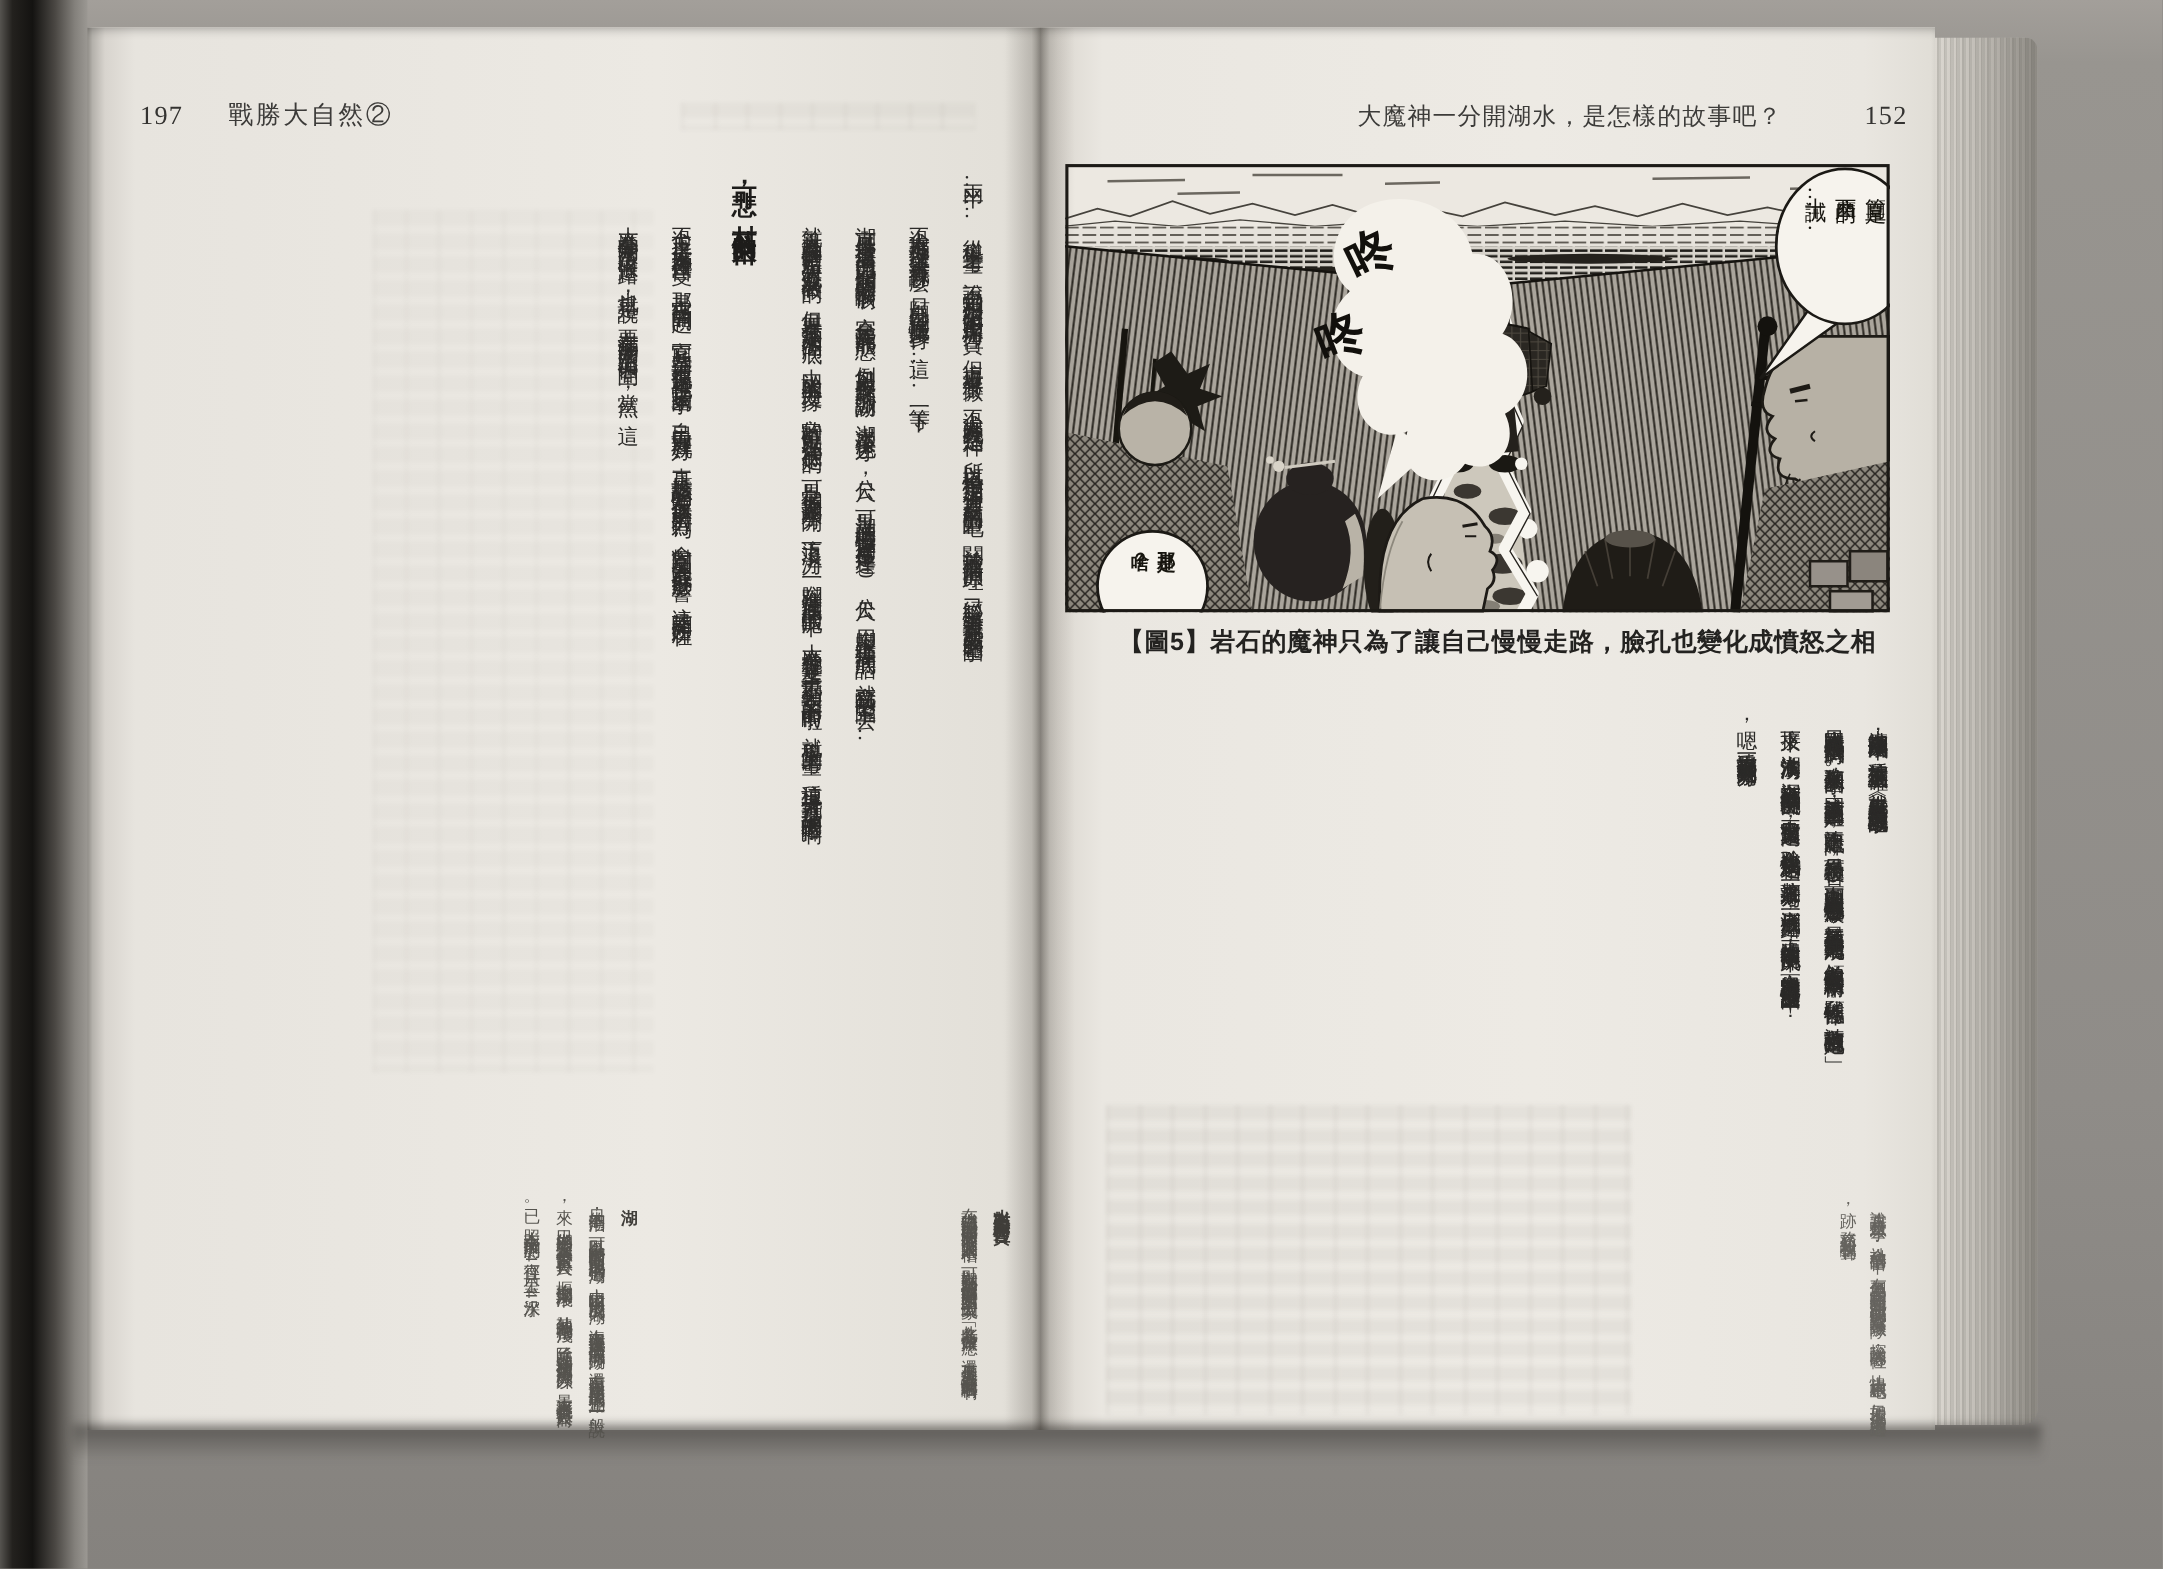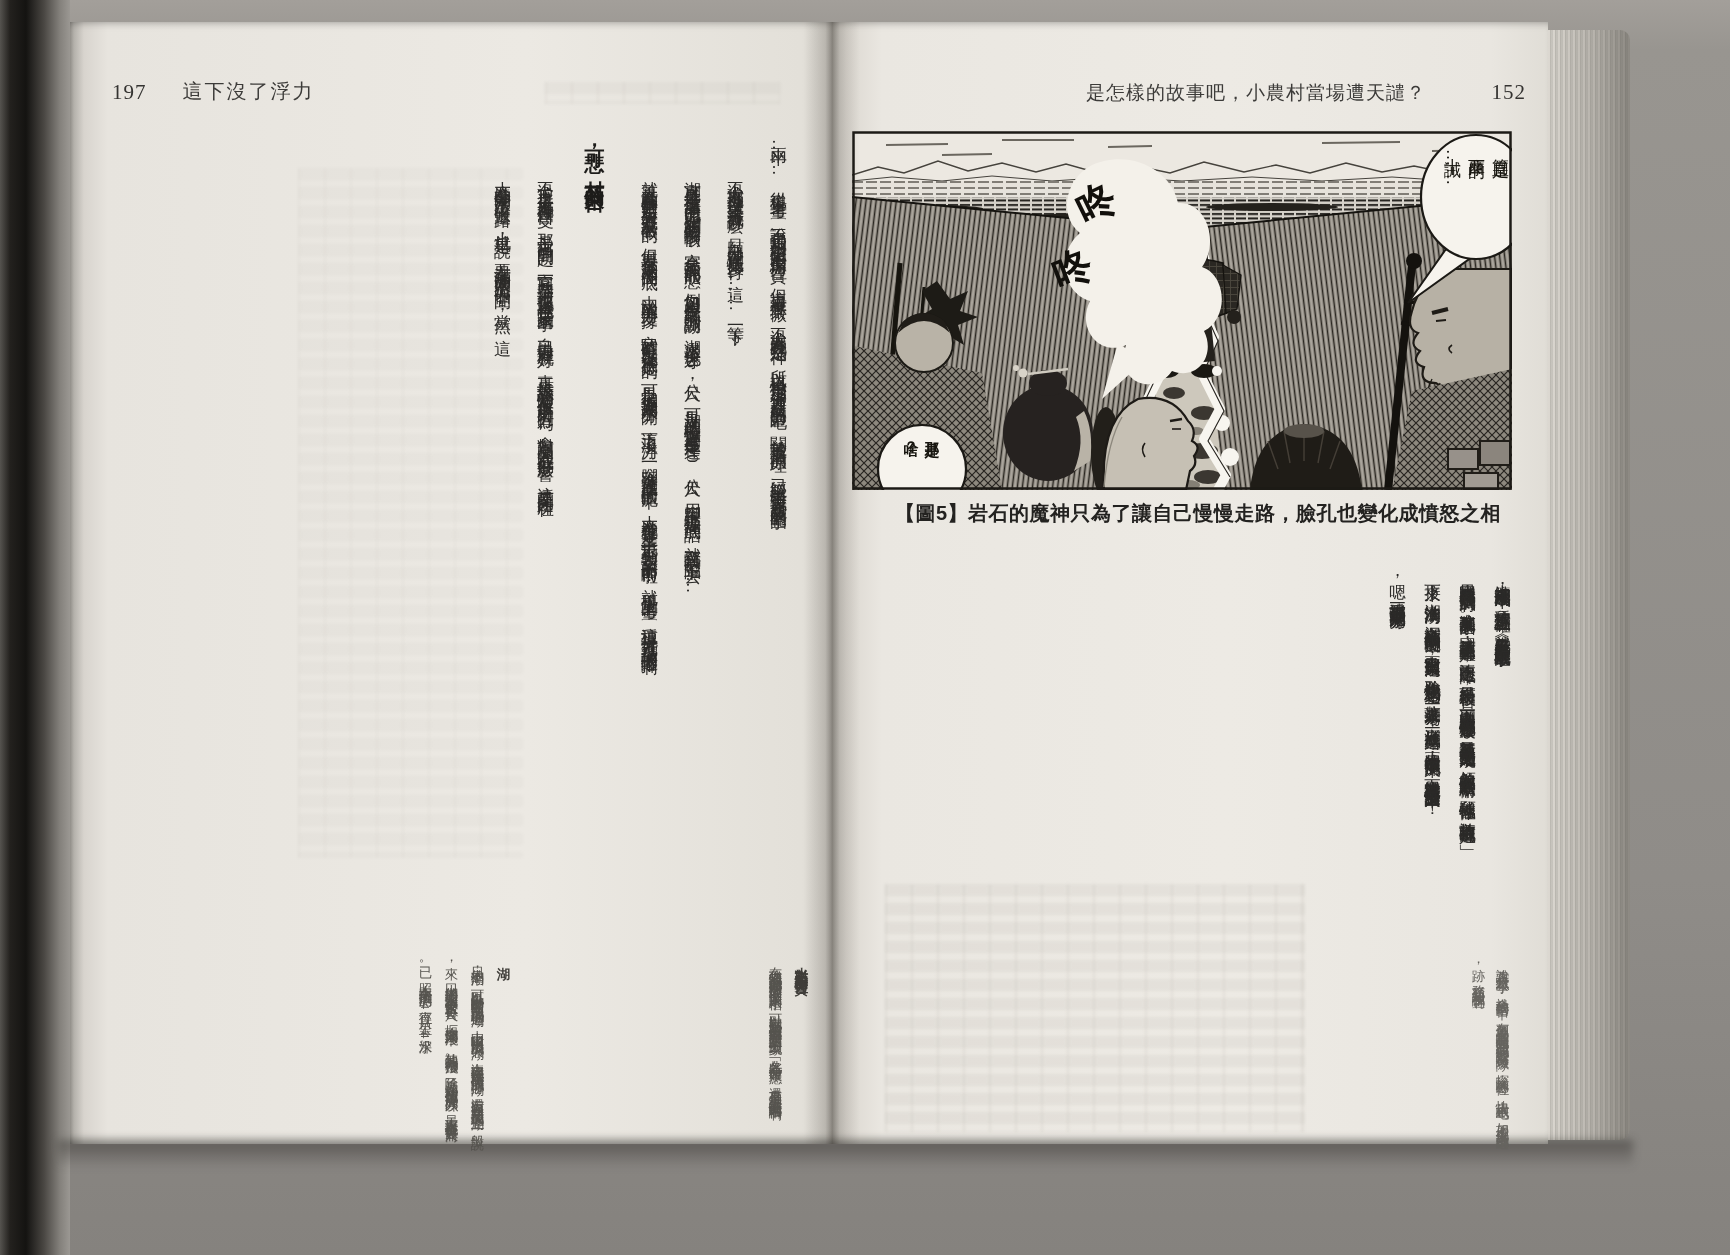--- a/index.html
+++ b/index.html
@@ -83,24 +83,24 @@
 
   <div class="page page-left"></div>
   <div class="page page-right"></div>
   <div class="spine-left"></div>
   <div class="gutter"></div>
   <div class="page-edges"></div>
   <div class="book-shadow"></div>
 
   <div class="header-left">
     <span class="pgnum">197</span>
-    <span>這下沒了浮力</span>
+    <span>戰勝大自然②</span>
   </div>
   <div class="header-right">
-    <span>是怎樣的故事吧，小農村當場遭天譴？</span>
+    <span>大魔神一分開湖水，是怎樣的故事吧？</span>
     <span class="pgnum">152</span>
   </div>
 
   <div class="comic">
     <svg viewBox="0 0 660 359" width="660" height="359">
       <defs>
         <pattern id="hhL" width="14" height="6" patternUnits="userSpaceOnUse">
           <rect width="14" height="6" fill="#e6e2db"></rect>
             <line x1="0" y1="3" x2="11" y2="3" stroke="#4a463f" stroke-width="1.3"></line>
         </pattern>

